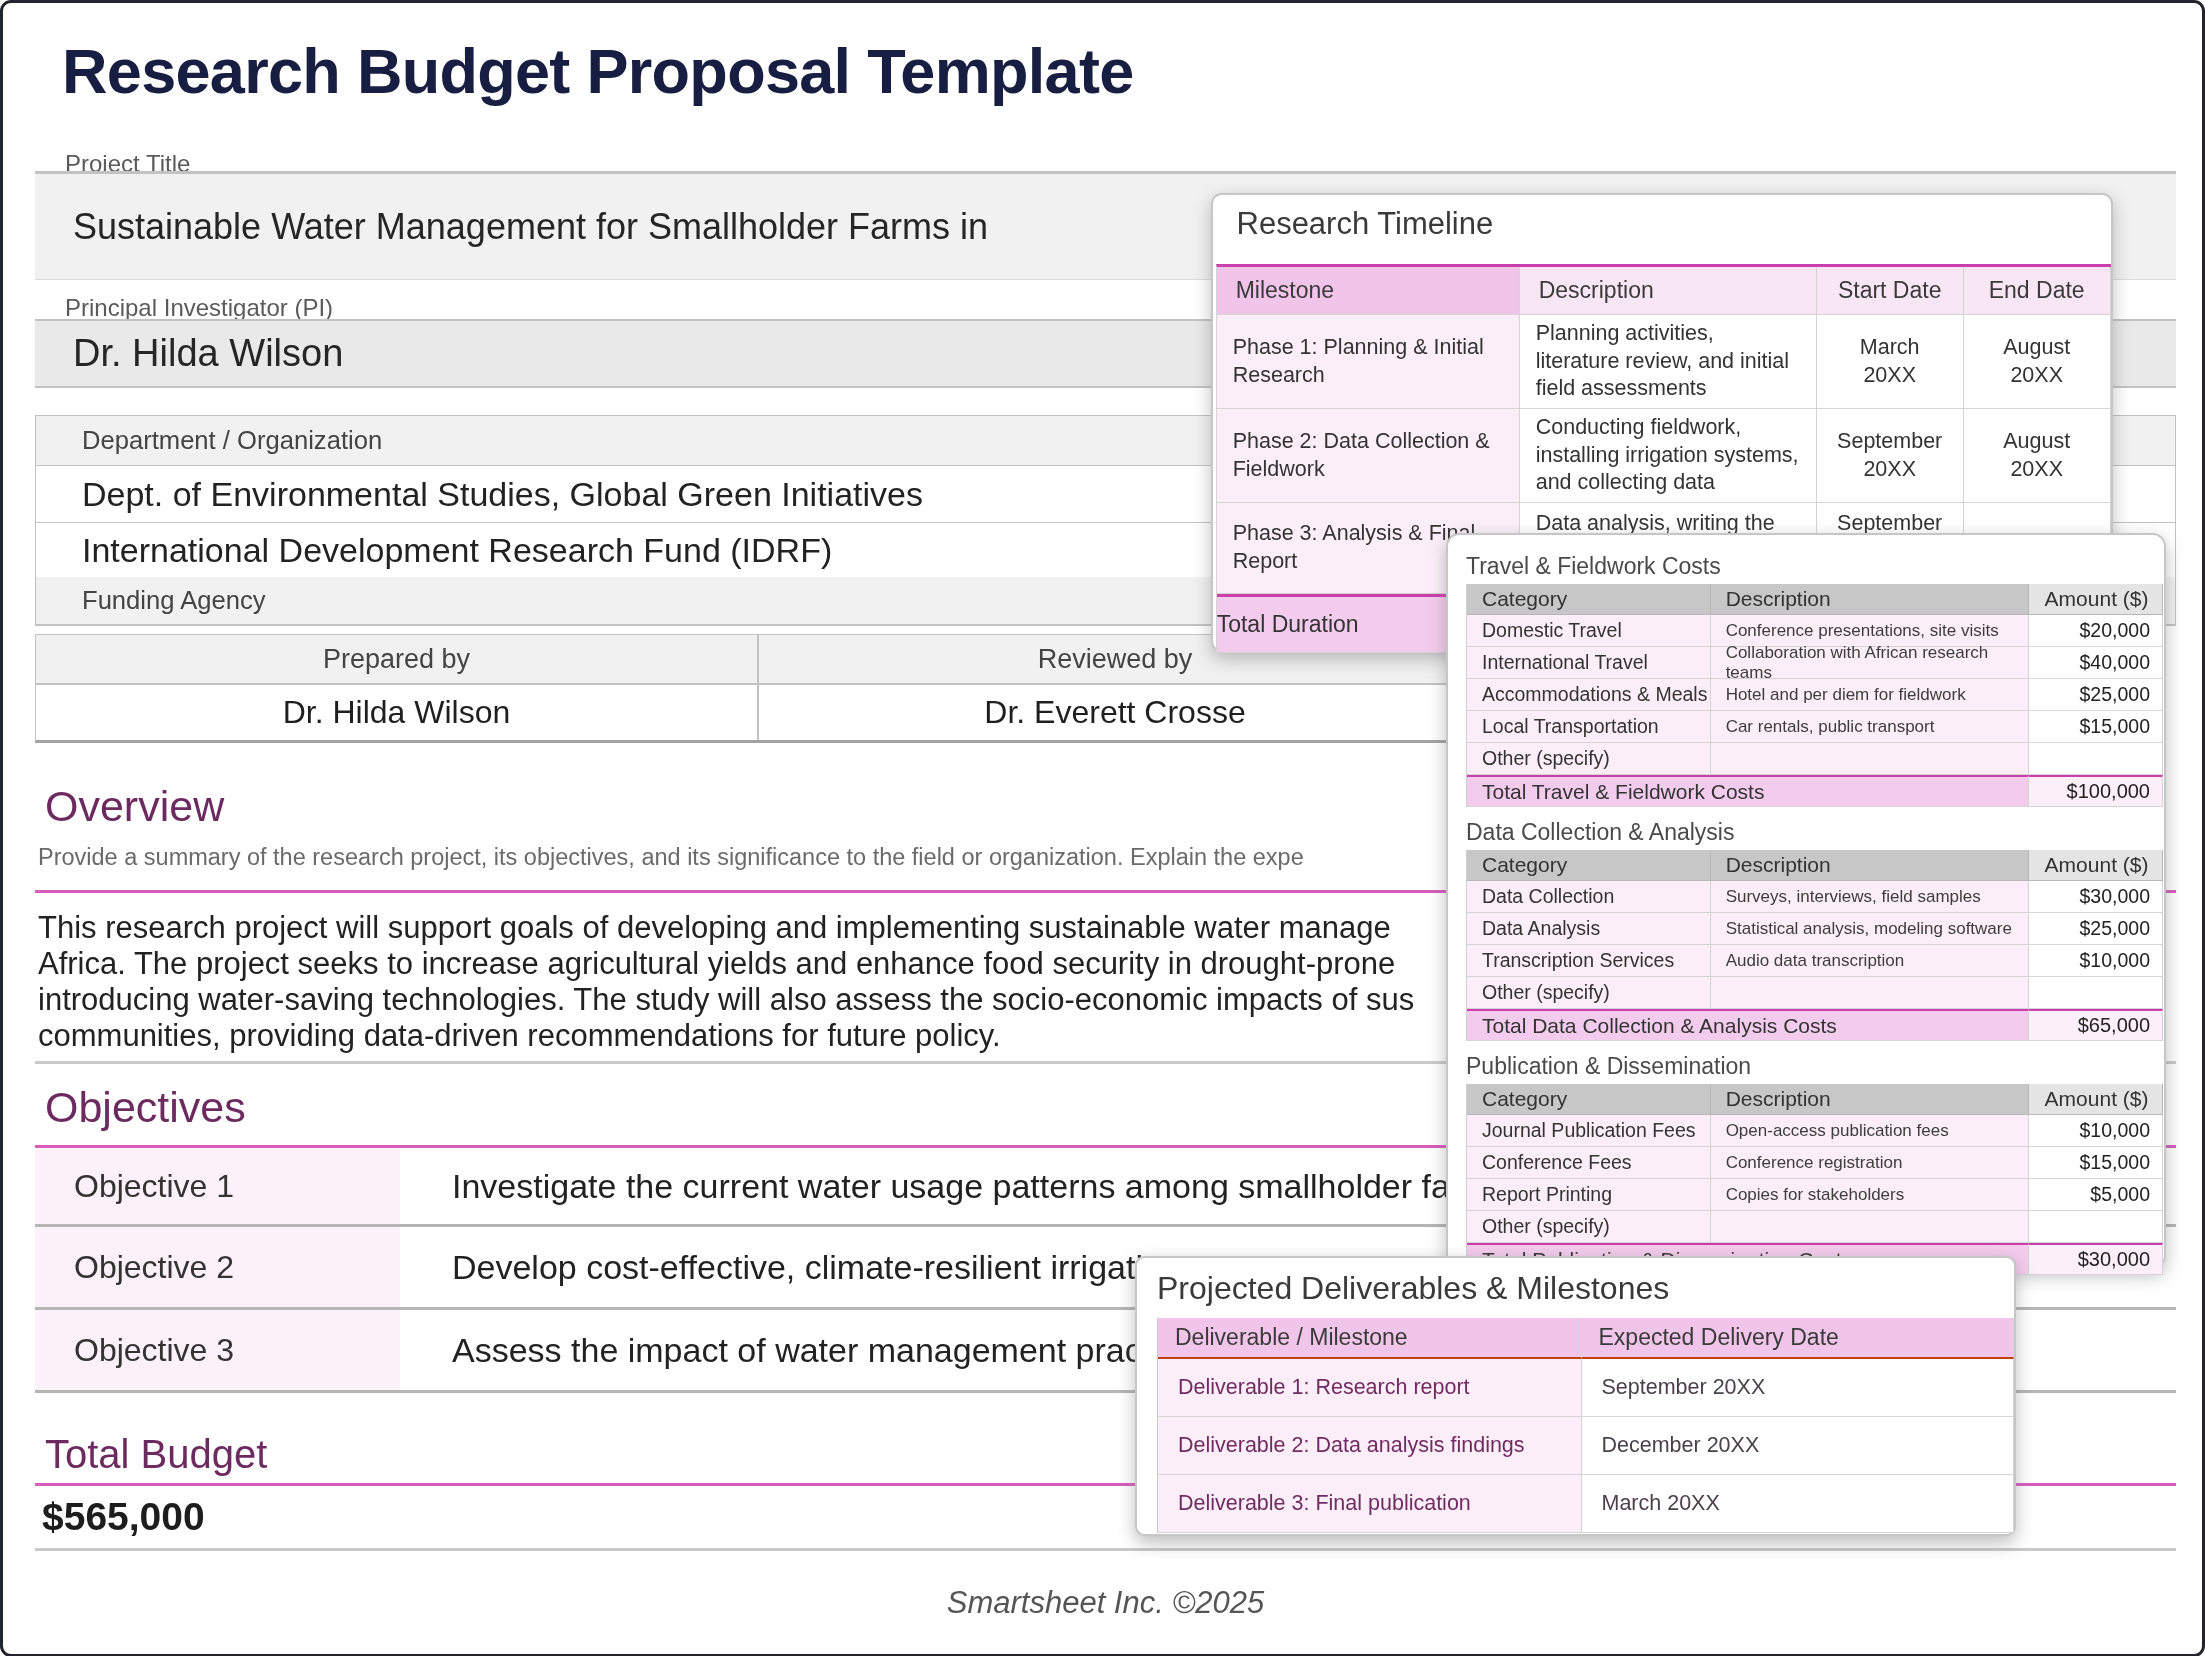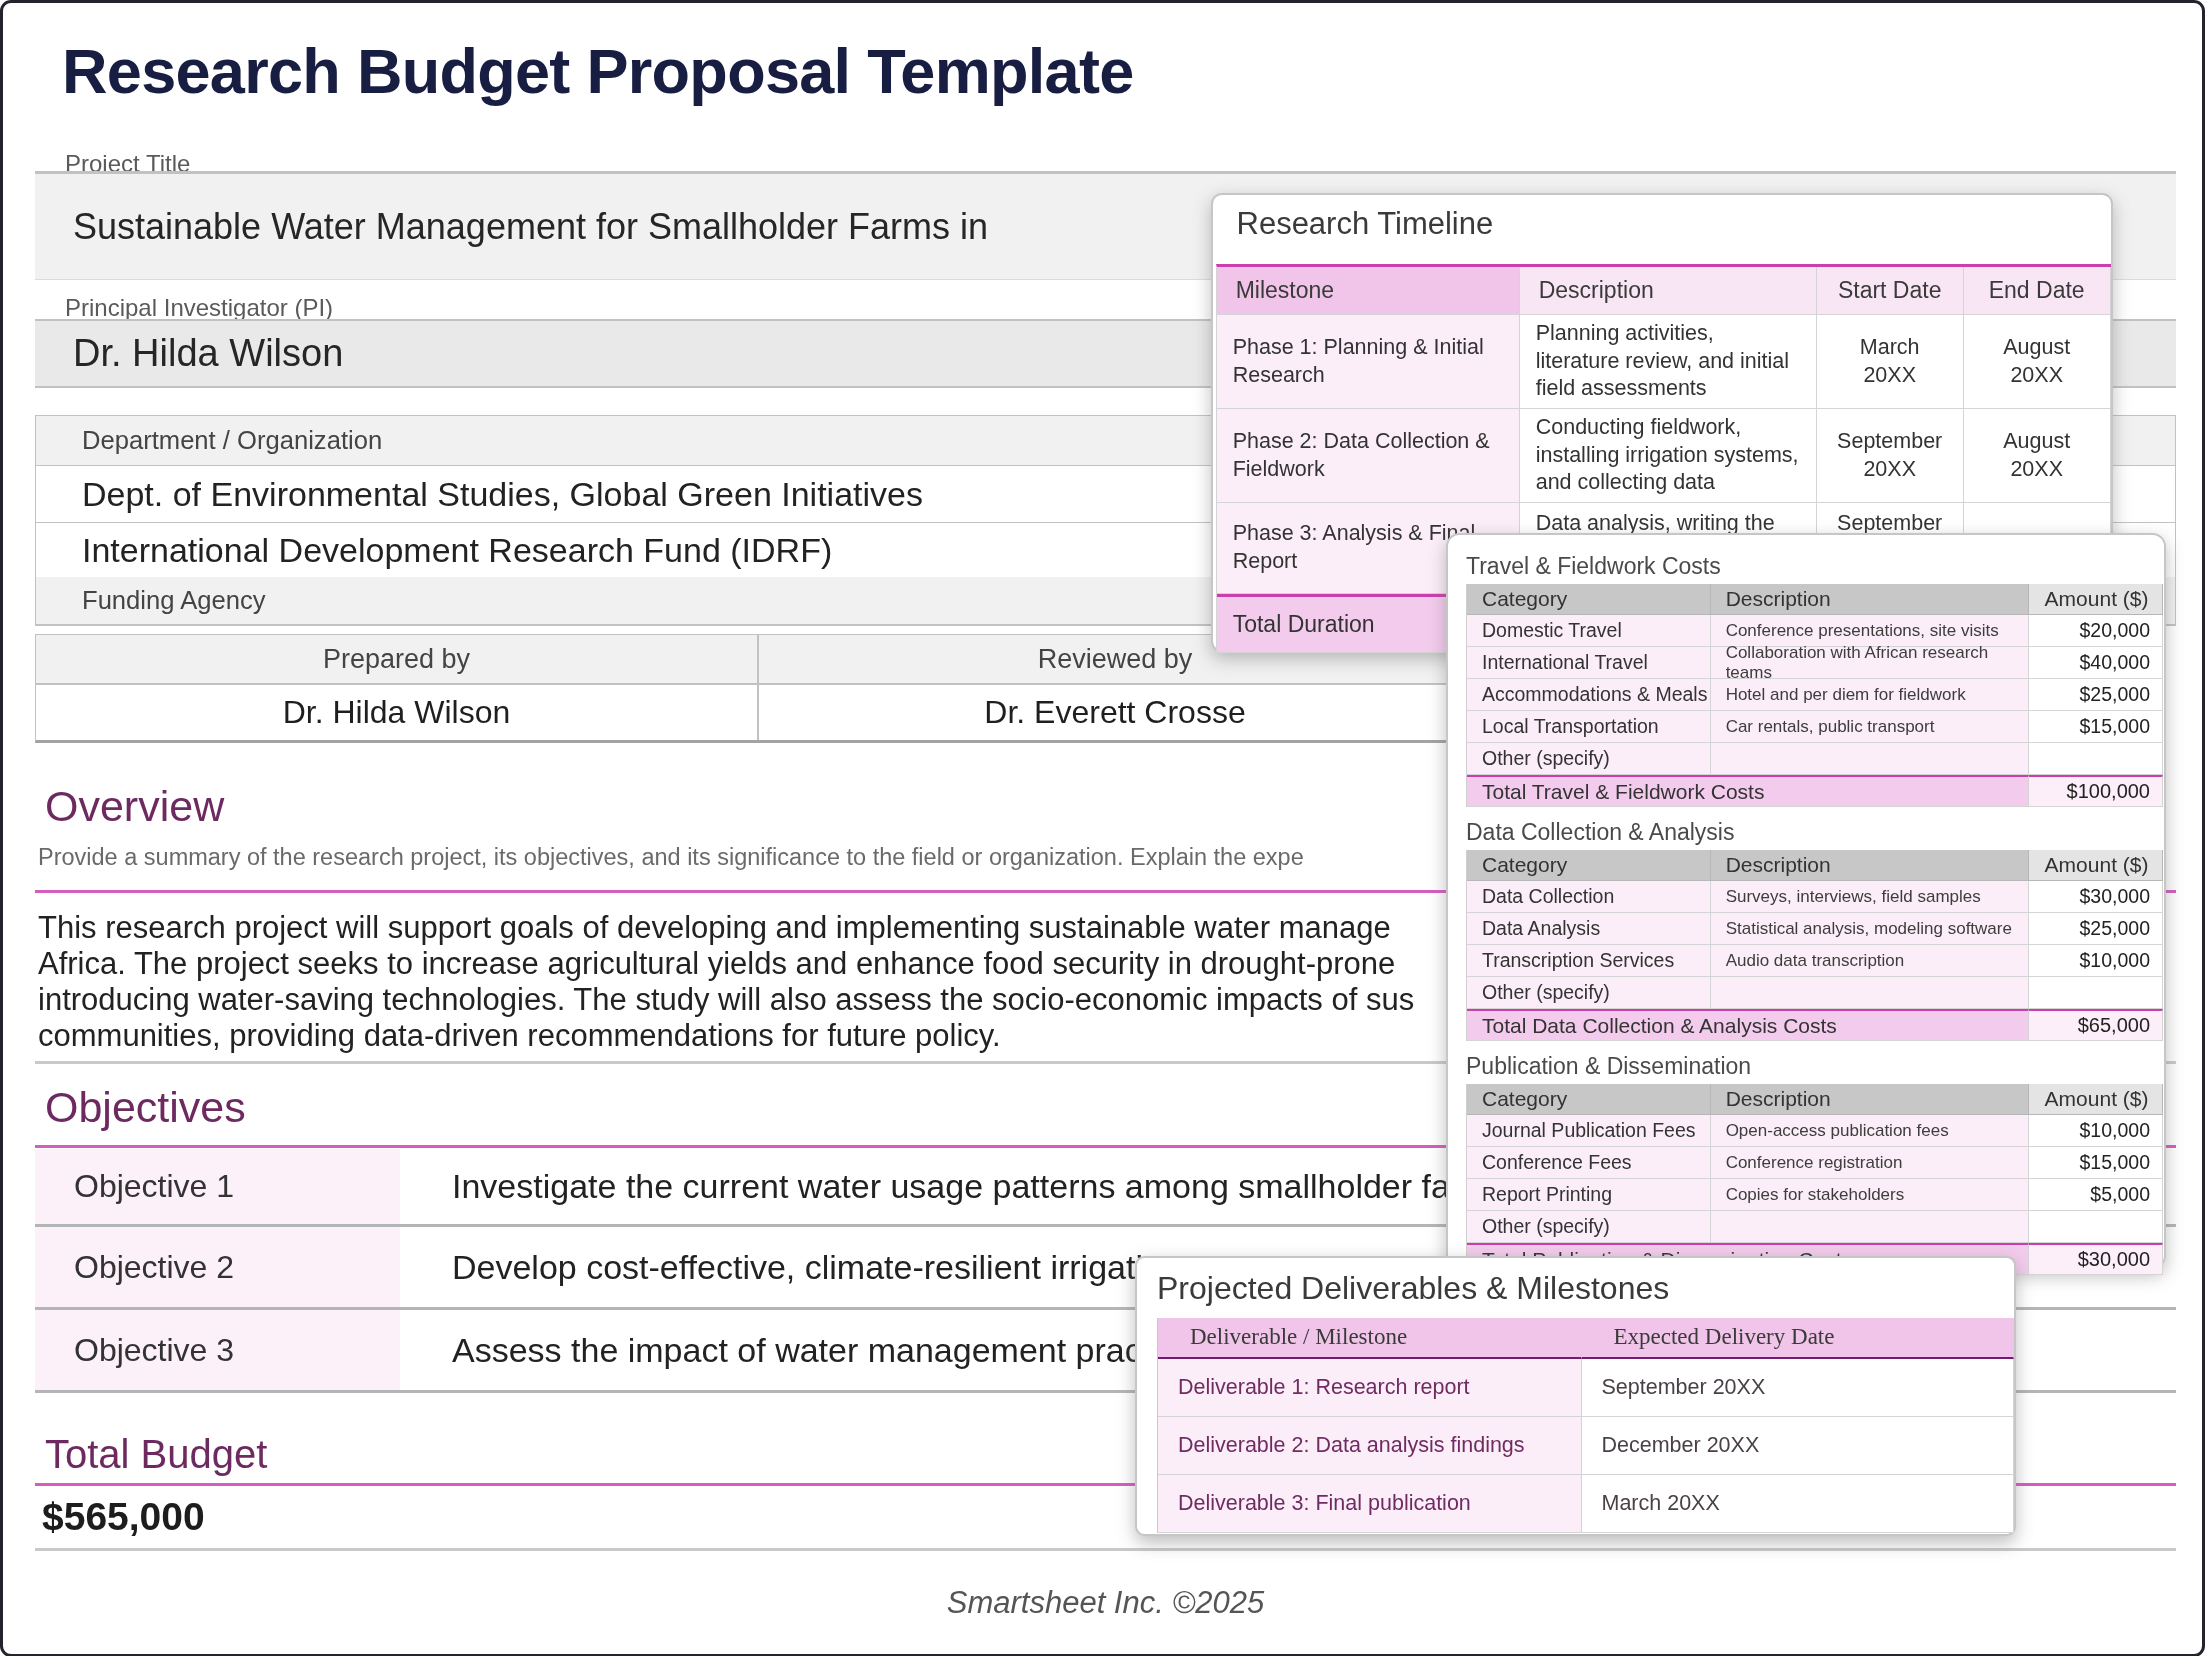--- a/index.html
+++ b/index.html
@@ -52,21 +52,21 @@
   .cost-head .cell.amt{background:var(--gray-head-light);justify-content:flex-end;padding-right:13.5px;}
   .co-c1{width:244px;}.co-c2{width:319px;}.co-c3{width:134px;}
   .cost-body .cell{height:32px;font-size:19.5px;color:#333;padding-left:15px;background:var(--pink-cell);}
   .cost-body .cell.desc{font-size:17px;color:#3d3d3d;}
   .cost-body .cell.amt{background:#fff;justify-content:flex-end;padding-right:12px;color:#222;}
   .cost-total .cell{height:32px;border-top:2.7px solid var(--mag);}
   .cost-total .cell.lab{width:563px;background:var(--pink-total);font-size:21px;color:#333;padding-left:15px;}
   .cost-total .cell.amt{width:134px;background:var(--pink-total-amt);font-size:20px;justify-content:flex-end;padding-right:12px;color:#222;}
   
   .del-tbl{width:857px;border-left:1.3px solid #c9c9c9;}
-  .del-head .cell{height:41px;background:var(--pink-head);font-size:23px;color:#3a3a3a;padding-left:32px;border-bottom:2px solid #701a75;font-family:Liberation Serif, serif;}
+  .del-head .cell{height:41px;background:var(--pink-head);font-size:23px;color:#3a3a3a;padding-left:17px;border-bottom:2px solid #c2410c;}
   .de-c1{width:424px;}.de-c2{width:433px;}
   .del-body .cell{height:58px;font-size:21.5px;padding-left:20px;}
   .del-name{background:var(--pink-cell);color:#702c62;}
   .del-date{background:#fff;color:#4a4148;}
   
   .obj-row{display:flex;border-bottom:3.4px solid #b5b5b5;}
   .obj-lab{width:365px;background:#fcf0f9;display:flex;align-items:center;padding-left:39px;font-size:32px;color:#333;}
   .obj-txt{flex:1;background:#fff;display:flex;align-items:center;padding-left:52px;font-size:34px;color:#222;white-space:nowrap;overflow:hidden;}
   .pr-head{display:flex;background:var(--bar-gray);border-bottom:2px solid var(--bord);}
   .pr-head>div{height:48px;display:flex;align-items:center;justify-content:center;font-size:27px;color:#444;}
@@ -175,21 +175,21 @@
         <div class="cell tl-c3 tl-date">September 20XX</div>
         <div class="cell tl-c4 tl-date">August 20XX</div>
       </div>
       <div class="row tl-body" style="height:91px;">
         <div class="cell tl-c1 tl-mile">Phase 3: Analysis &amp; Final Report</div>
         <div class="cell tl-c2 top-align">Data analysis, writing the final</div>
         <div class="cell tl-c3 tl-date top-align">September</div>
         <div class="cell tl-c4 tl-date top-align"></div>
       </div>
       <div class="row tl-total">
-        <div class="cell tl-c1" style="padding-left:16px;">Total Duration</div>
+        <div class="cell tl-c1" style="">Total Duration</div>
         <div class="cell tl-c2"></div>
         <div class="cell tl-c3"></div>
         <div class="cell tl-c4"></div>
       </div>
     </div>
   </div>
 
   <div class="panel" style="left:1443px;top:530px;width:720px;height:736px;z-index:20;padding:0 0 0 18px;border-radius:13.5px;">
 
     <div class="cost-title" style="margin-top:18px;">Travel &amp; Fieldwork Costs</div>

